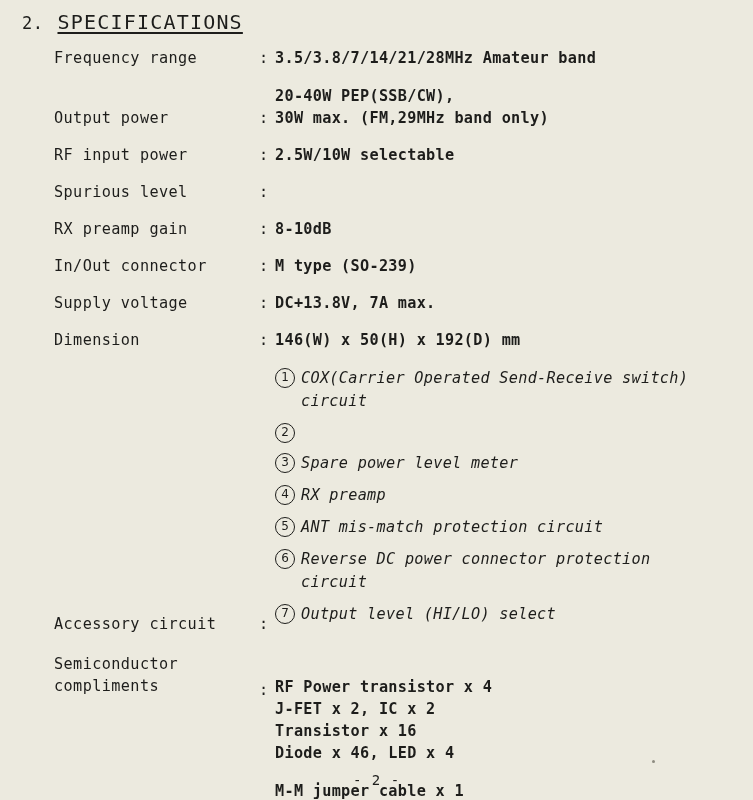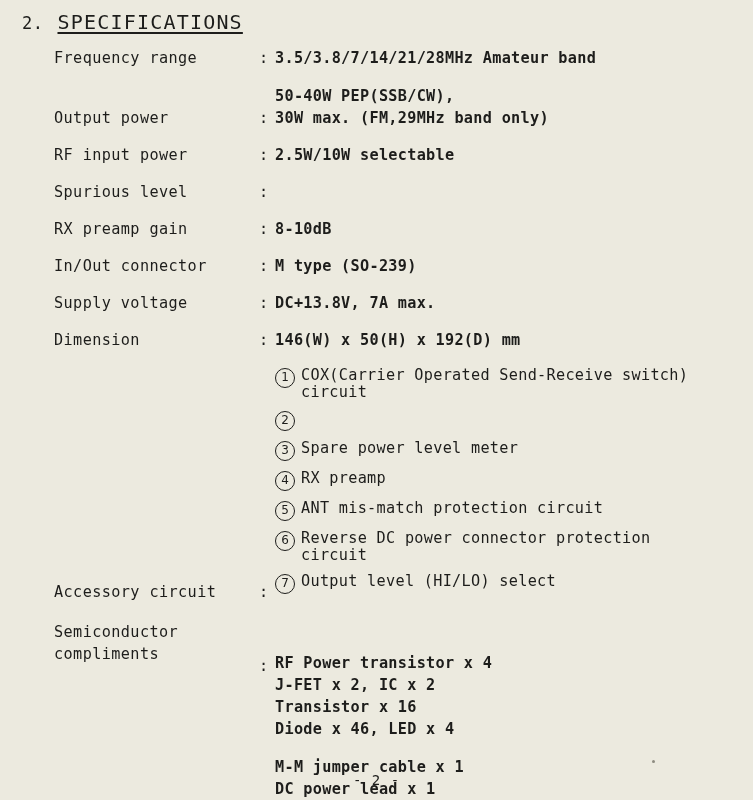--- a/index.html
+++ b/index.html
@@ -90,21 +90,22 @@
     font-size: 12px;
     line-height: 16px;
     text-align: center;
     margin-right: 6px;
     margin-top: 1px;
     font-family: "DejaVu Sans", sans-serif;
   }
   .acc-text {
     white-space: pre-line;
     letter-spacing: 0.3px;
-    line-height: 17px;
+    line-height: 23px;
+    font-style: italic;
   }
   .acc-first {
     margin-top: 0;
   }
 
   .spec-row.tall .spec-value,
   .spec-row.tall .spec-label {
     line-height: 22px;
   }
 
@@ -144,21 +145,21 @@
 
     <div class="spec-row">
       <span class="spec-label">Frequency range</span>
       <span class="spec-colon">:</span>
       <span class="spec-value">3.5/3.8/7/14/21/28MHz Amateur band</span>
     </div>
 
     <div class="spec-row tall">
       <span class="spec-label">Output power</span>
       <span class="spec-colon">:</span>
-      <span class="spec-value">50-40W PEP(SSB/CW),
+      <span class="spec-value">20-40W PEP(SSB/CW),
 30W max. (FM,29MHz band only)</span>
     </div>
 
     <div class="spec-row">
       <span class="spec-label">RF input power</span>
       <span class="spec-colon">:</span>
       <span class="spec-value">2.5W/10W selectable</span>
     </div>
 
     <div class="spec-row">
@@ -231,21 +232,21 @@
           <span class="acc-text">Output level (HI/LO) select</span>
         </div>
 
       </div>
     </div>
 
     <div class="spec-row tall" style="margin-top:18px; align-items:flex-start;">
       <span class="spec-label label-two-line">Semiconductor
   compliments</span>
       <span class="spec-colon" style="align-self:flex-end; margin-bottom:63px;">:</span>
-      <span class="spec-value" style="margin-top:31px;">RF Power transistor x 4
+      <span class="spec-value" style="margin-top:23px;">RF Power transistor x 4
 J-FET x 2, IC x 2
 Transistor x 16
 Diode x 46,  LED x 4</span>
     </div>
 
     <div class="spec-row tall" style="margin-top:14px;">
       <span class="spec-label">Accessories</span>
       <span class="spec-colon">:</span>
       <span class="spec-value">M-M jumper cable x 1
 DC power lead x 1

